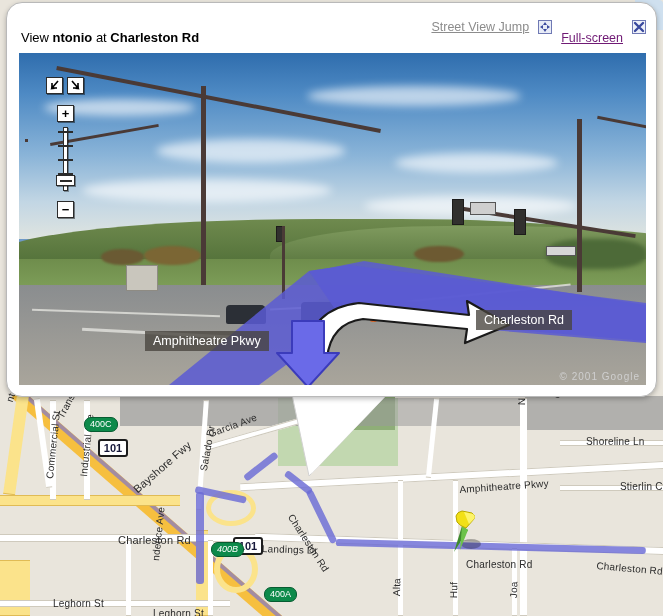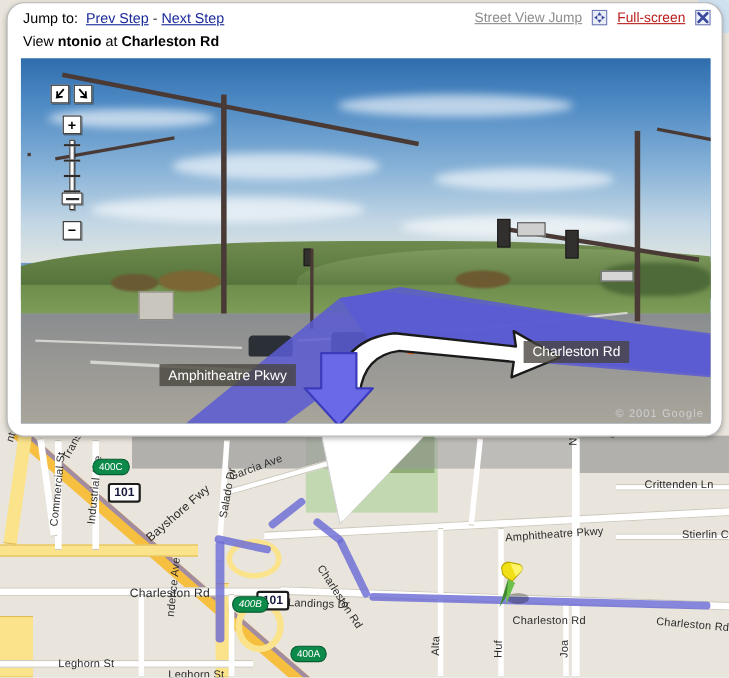--- a/index.html
+++ b/index.html
@@ -82,21 +82,21 @@
   .hdr { position: absolute; left: 14px; top: 6px; font-size: 13px; color: #000; }
   .hdr a, .lnk {
     color: #1a2a99; text-decoration: underline; cursor: pointer;
   }
   .hdr .sep { color: #333; }
   .hdr-row2 { position: absolute; left: 14px; top: 27px; font-size: 13px; color: #000; }
   .hdr-row2 b { font-weight: bold; }
 
   .top-right { position: absolute; right: 10px; top: 6px; display: flex; align-items: center; gap: 9px; }
   .svhelp { color: #8c8c8c; text-decoration: underline; font-size: 12.5px; cursor: pointer; }
-  .fs-link { color: #b91c1c; text-decoration: underline; font-size: 12.5px; cursor: pointer; }
+  .fs-link { color: #701a75; text-decoration: underline; font-size: 12.5px; cursor: pointer; margin-top: 22px; }
   .fs-icon { width: 14px; height: 14px; border: 1px solid #6f79b4; background: #e8ecf7;
              position: relative; display: inline-block; }
   .closebtn { width: 14px; height: 14px; border: 1px solid #6f79b4; background: #eef1f9;
               position: relative; cursor: pointer; }
 
   
   .sv {
     position: absolute; left: 12px; top: 50px;
     width: 627px; height: 332px;
     overflow: hidden;
@@ -233,21 +233,21 @@
           <div class="lbl" style="left: 131px; top: 486px; font-size: 11px; transform: rotate(-41deg); transform-origin: left top;">Bayshore Fwy</div>
           <div class="lbl" style="left: 207px; top: 429px; font-size: 10px; transform: rotate(-20deg); transform-origin: left top;">Garcia Ave</div>
           <div class="lbl" style="left: 198px; top: 470px; font-size: 10px; transform: rotate(-80deg); transform-origin: left top;">Salado Dr</div>
           <div class="lbl" style="left: 118px; top: 534px; font-size: 11px; transform: rotate(0deg); transform-origin: left top;">Charleston Rd</div>
           <div class="lbl" style="left: 262px; top: 543px; font-size: 10px; transform: rotate(2deg); transform-origin: left top;">Landings Dr</div>
           <div class="lbl" style="left: 295px; top: 512px; font-size: 10px; transform: rotate(57deg); transform-origin: left top;">Charleston Rd</div>
           <div class="lbl" style="left: 53px; top: 598px; font-size: 10px; transform: rotate(0deg); transform-origin: left top;">Leghorn St</div>
           <div class="lbl" style="left: 153px; top: 608px; font-size: 10px; transform: rotate(0deg); transform-origin: left top;">Leghorn St</div>
           <div class="lbl" style="left: 150px; top: 560px; font-size: 10px; transform: rotate(-84deg); transform-origin: left top;">ndence Ave</div>
           <div class="lbl" style="left: 459px; top: 484px; font-size: 10px; transform: rotate(-4deg); transform-origin: left top;">Amphitheatre Pkwy</div>
-          <div class="lbl" style="left: 586px; top: 436px; font-size: 10px; transform: rotate(0deg); transform-origin: left top;">Crittenden Ln</div>
+          <div class="lbl" style="left: 586px; top: 436px; font-size: 10px; transform: rotate(0deg); transform-origin: left top;">Shoreline Ln</div>
           <div class="lbl" style="left: 620px; top: 481px; font-size: 10px; transform: rotate(0deg); transform-origin: left top;">Stierlin Ct</div>
           <div class="lbl" style="left: 516px; top: 405px; font-size: 10px; transform: rotate(-89deg); transform-origin: left top;">N Shoreline Blvd</div>
           <div class="lbl" style="left: 551px; top: 398px; font-size: 10px; transform: rotate(-89deg); transform-origin: left top;">oreline Blvd</div>
           <div class="lbl" style="left: 466px; top: 559px; font-size: 10px; transform: rotate(0deg); transform-origin: left top;">Charleston Rd</div>
           <div class="lbl" style="left: 597px; top: 560px; font-size: 10px; transform: rotate(5deg); transform-origin: left top;">Charleston Rd</div>
           <div class="lbl" style="left: 391px; top: 596px; font-size: 10px; transform: rotate(-89deg); transform-origin: left top;">Alta</div>
           <div class="lbl" style="left: 448px; top: 598px; font-size: 10px; transform: rotate(-89deg); transform-origin: left top;">Huf</div>
           <div class="lbl" style="left: 508px; top: 598px; font-size: 10px; transform: rotate(-89deg); transform-origin: left top;">Joa</div>
         </div>
       <div id="map-shields">
@@ -263,26 +263,20 @@
   </div>
 
   <svg class="panel-tail" viewBox="0 0 120 100">
     <path d="M4 0 L116 0 L24 96 Z" fill="#ffffff" stroke="#d2d2d2" stroke-width="1"></path>
     <path d="M60 0 L116 0 L26 94 Z" fill="#ffffff"></path>
   </svg>
 
   <div class="panel-corner-bg"></div>
   <div class="panel">
 
-    <div class="hdr">
-      <span>Jump to:</span>
-      &nbsp;<a class="lnk">Prev Step</a>
-      <span class="sep">-</span>
-      <a class="lnk">Next Step</a>
-    </div>
 
     <div class="hdr-row2">
       <span>View </span><b>ntonio</b><span> at </span><b>Charleston Rd</b>
     </div>
 
     <div class="top-right">
       <span class="svhelp">Street View Jump</span>
       <span class="fs-icon">
         <svg width="12" height="12" viewBox="0 0 12 12" style="position:absolute;left:0;top:0;">
           <path d="M6 1 L8 4 L4 4 Z M6 11 L4 8 L8 8 Z M1 6 L4 4 L4 8 Z M11 6 L8 8 L8 4 Z" fill="#3b4a9e"></path>

